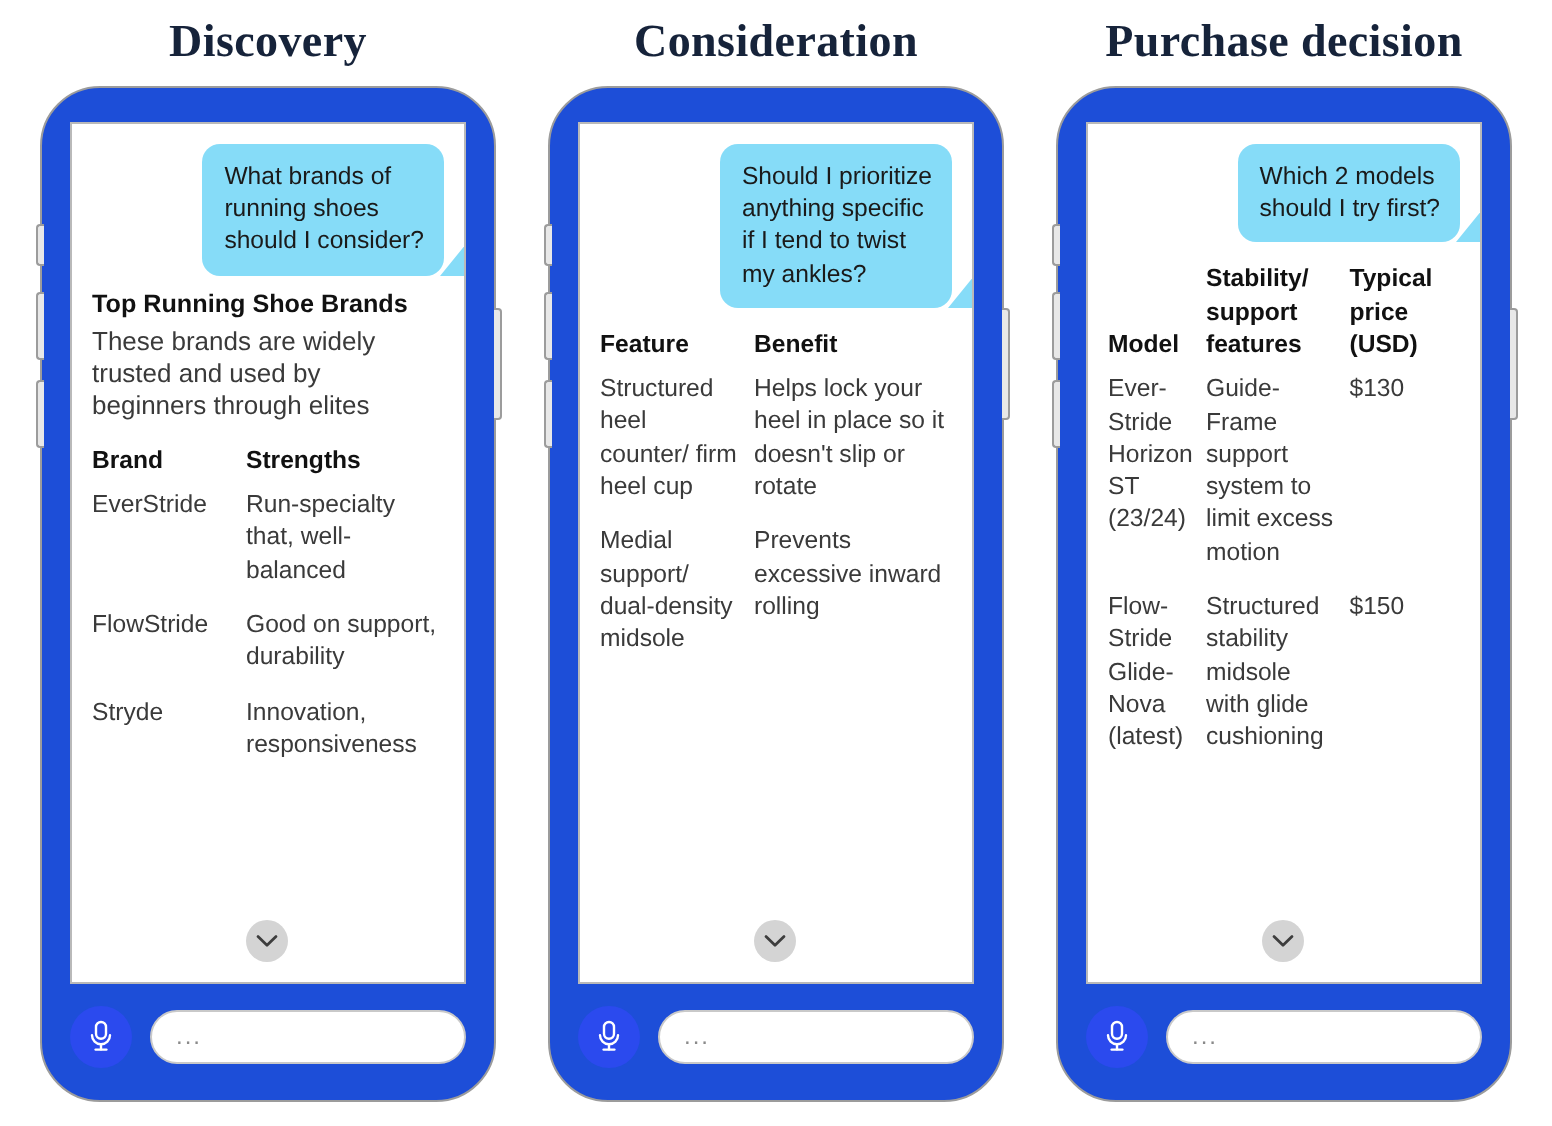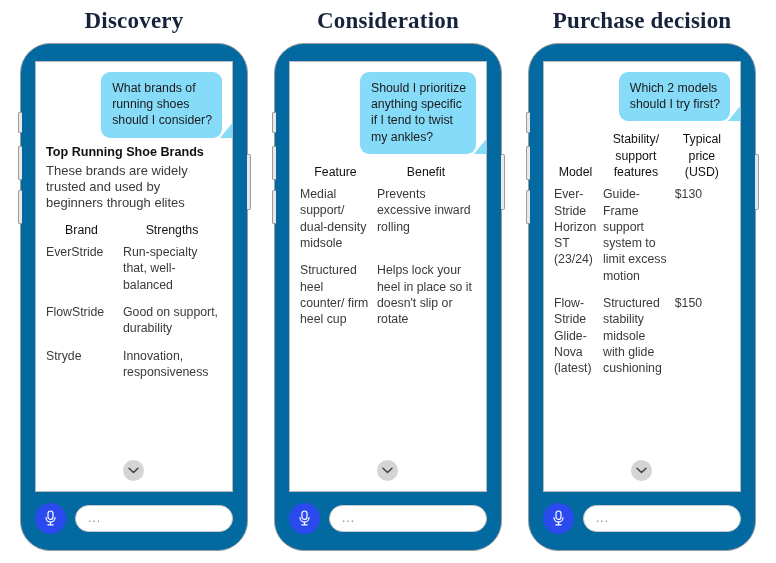--- a/index.html
+++ b/index.html
@@ -37,21 +37,21 @@
     margin-top: 8px;
     margin-bottom: 9px;
     white-space: nowrap;
   }
 
   
   .phone {
     position: relative;
     width: 228px;
     height: 508px;
-    background: #0369a1;
+    background: #1d4ed8;
     border: 1.2px solid #9c9c9c;
     border-radius: 30px;
     padding: 17px 14px 14px 14px;
     display: flex;
     flex-direction: column;
   }
 
   .side-btn {
     position: absolute;
     background: #e8e8e8;
@@ -143,22 +143,22 @@
 
   
   table.resp {
     width: 100%;
     border-collapse: collapse;
     font-size: 12.3px;
     line-height: 16.3px;
     color: #3a3a3a;
   }
   table.resp th {
-    text-align: center;
-    font-weight: 400;
+    text-align: left;
+    font-weight: 700;
     color: #111111;
     vertical-align: bottom;
     padding: 4px 6px 3px 0;
   }
   table.resp td {
     text-align: left;
     vertical-align: top;
     padding: 3px 6px 8px 0;
   }
   table.resp th:last-child,
@@ -329,26 +329,26 @@
                 <col class="c2">
               </colgroup>
             <thead>
               <tr>
                 <th>Feature</th>
                 <th>Benefit</th>
               </tr>
             </thead>
             <tbody>
               <tr>
+                <td>Structured heel counter/ firm heel cup</td>
+                <td>Helps lock your heel in place so it doesn't slip or rotate</td>
+              </tr>
+              <tr>
                 <td>Medial support/ dual-density midsole</td>
                 <td>Prevents excessive inward rolling</td>
-              </tr>
-              <tr>
-                <td>Structured heel counter/ firm heel cup</td>
-                <td>Helps lock your heel in place so it doesn't slip or rotate</td>
               </tr>
             </tbody>
           </table>
 
           <div class="chev-wrap">
             <div class="chev">
               <svg width="11" height="7" viewBox="0 0 11 7">
                   <path d="M1 1.3 L5.5 5.6 L10 1.3" fill="none" stroke="#3d3d3d" stroke-width="1.4" stroke-linecap="round" stroke-linejoin="round"></path>
                 </svg>
             </div>

